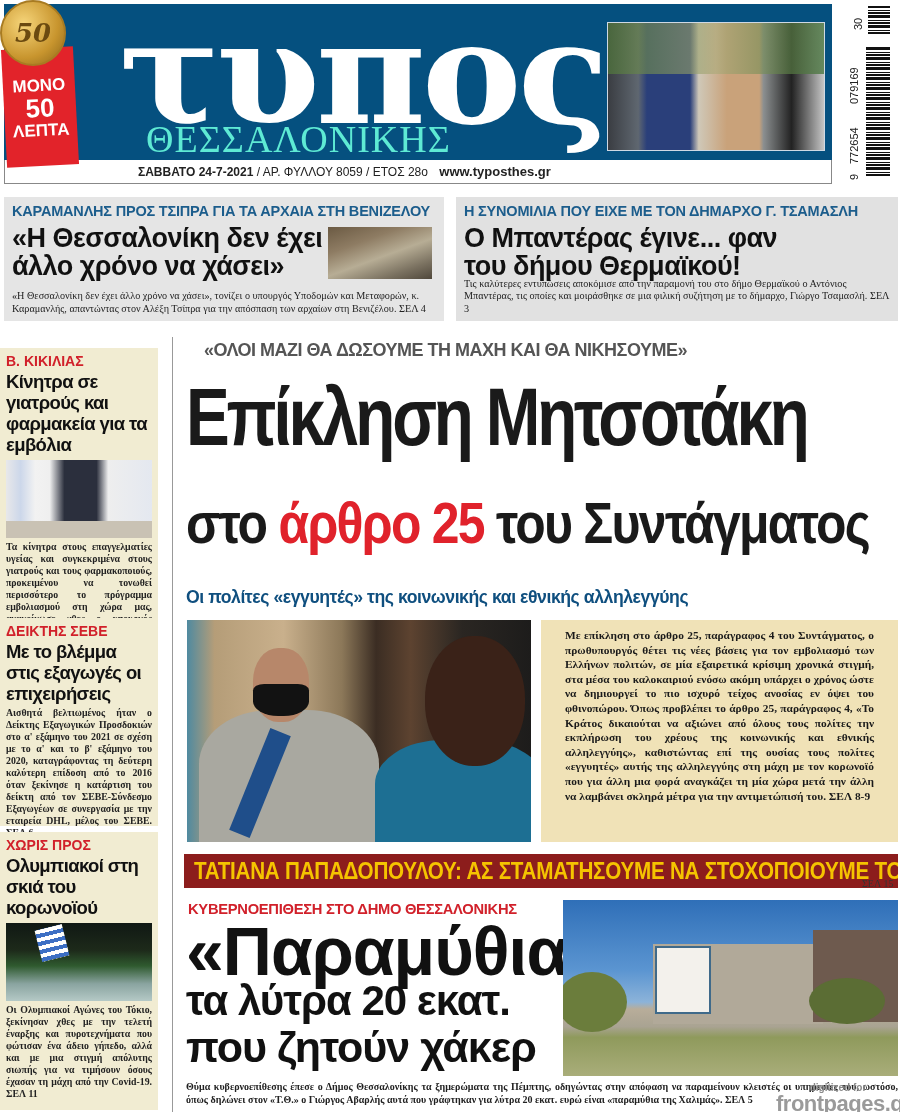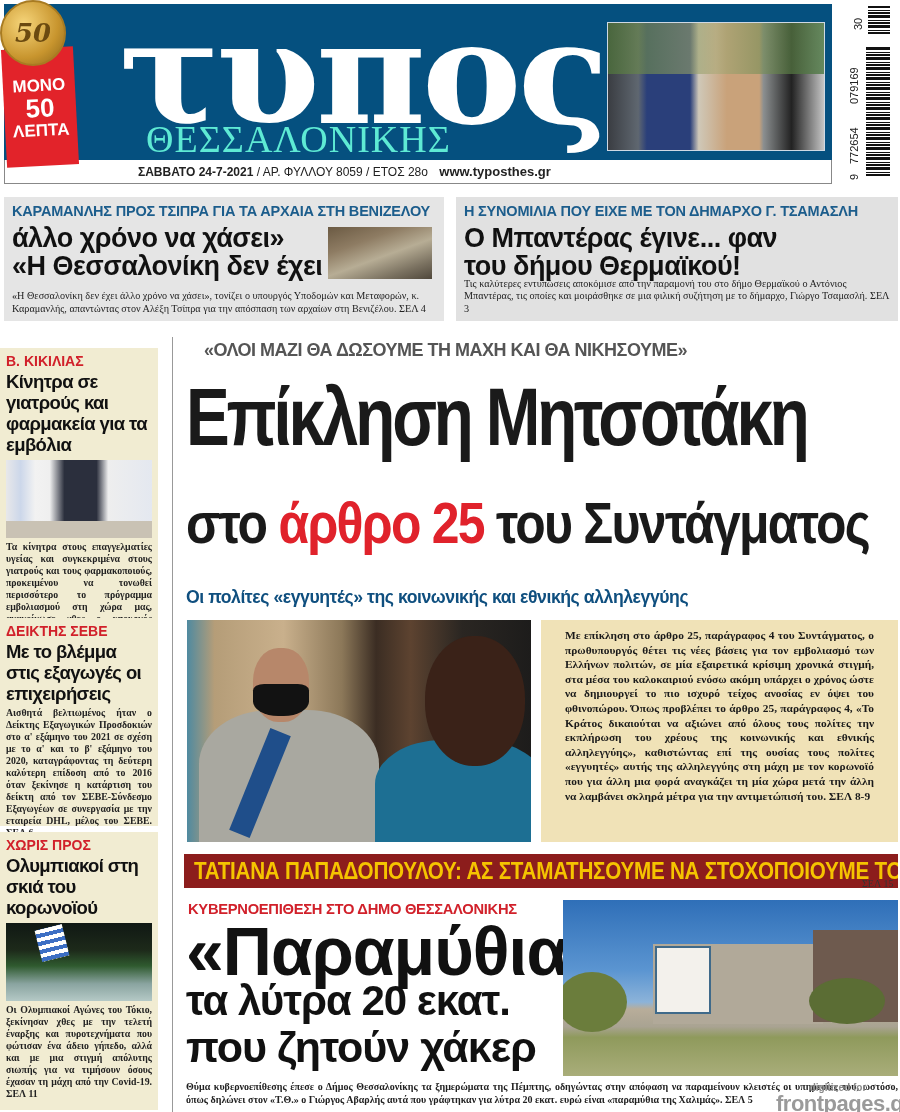--- a/index.html
+++ b/index.html
@@ -109,22 +109,22 @@
   <div class="bc-num" style="left:6px; top:26px;">30</div>
   <div class="bars" style="left:20px; top:42px; width:24px; height:130px;"></div>
   <div class="bc-num" style="left:2px; top:176px;">9</div>
   <div class="bc-num" style="left:2px; top:160px;">772654</div>
   <div class="bc-num" style="left:2px; top:100px;">079169</div>
 </div>
 
 <div class="teaser teaser-left">
   <div class="kicker">ΚΑΡΑΜΑΝΛΗΣ ΠΡΟΣ ΤΣΙΠΡΑ ΓΙΑ ΤΑ ΑΡΧΑΙΑ ΣΤΗ ΒΕΝΙΖΕΛΟΥ</div>
   <div class="teaser-headline">
+    <div>«Η Θεσσαλονίκη δεν έχει</div>
     <div>άλλο χρόνο να χάσει»</div>
-    <div>«Η Θεσσαλονίκη δεν έχει</div>
   </div>
   <div class="teaser-photo"></div>
   <div class="teaser-text">«Η Θεσσαλονίκη δεν έχει άλλο χρόνο να χάσει», τονίζει ο υπουργός Υποδομών και Μεταφορών, κ. Καραμανλής, απαντώντας στον Αλέξη Τσίπρα για την απόσπαση των αρχαίων στη Βενιζέλου. ΣΕΛ 4</div>
 </div>
 <div class="teaser teaser-right">
   <div class="kicker">Η ΣΥΝΟΜΙΛΙΑ ΠΟΥ ΕΙΧΕ ΜΕ ΤΟΝ ΔΗΜΑΡΧΟ Γ. ΤΣΑΜΑΣΛΗ</div>
   <div class="teaser-headline">
     <div>Ο Μπαντέρας έγινε... φαν</div>
     <div>του δήμου Θερμαϊκού!</div>
   </div>

